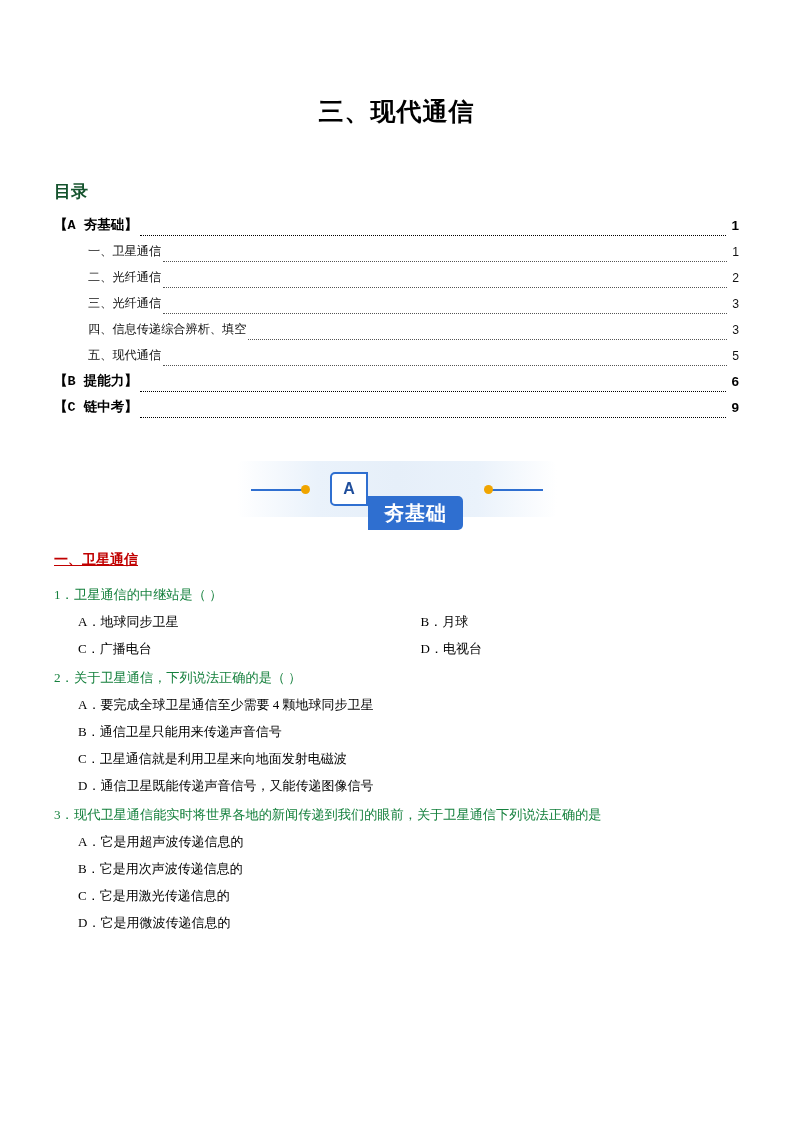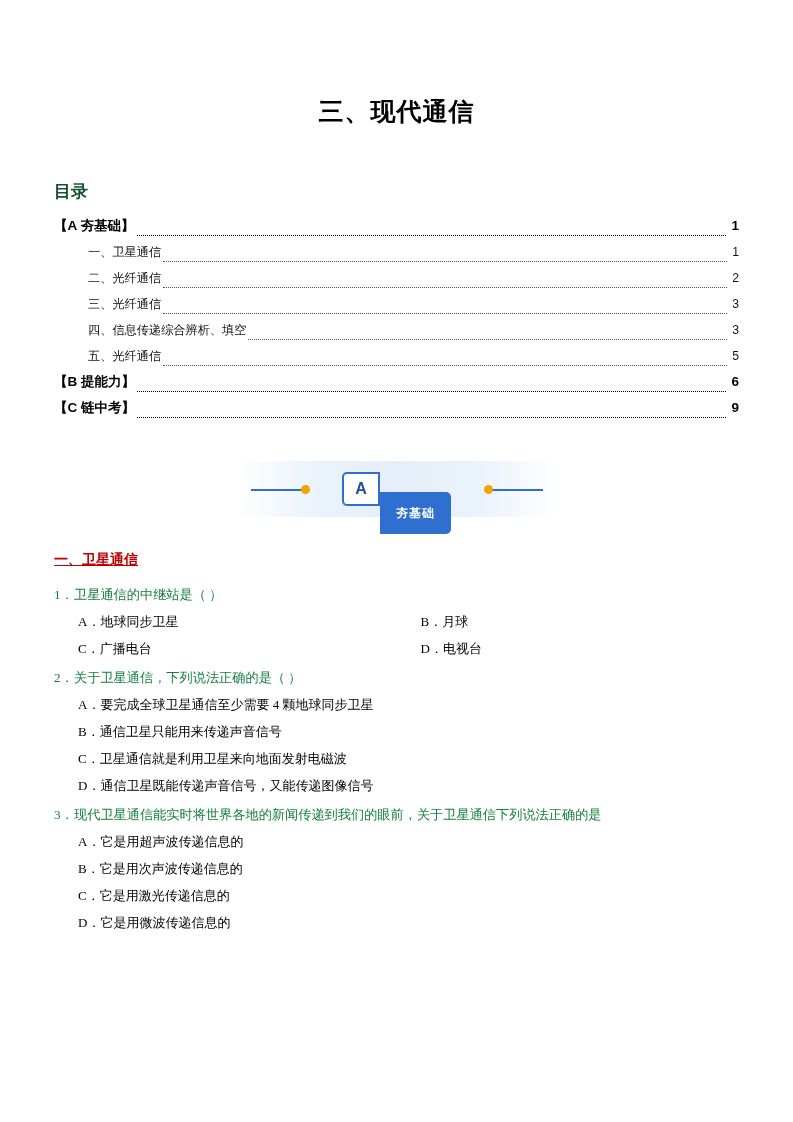--- a/index.html
+++ b/index.html
@@ -63,20 +63,21 @@
   }
   .toc-row.level2 {
     font-family: "Liberation Sans", sans-serif;
     font-size: 12.2px;
     color: #111;
     padding-left: 34px;
     font-weight: normal;
   }
   .toc-label {
     flex: 0 0 auto;
+    font-family: Liberation Mono, monospace;
   }
   .toc-dots {
     flex: 1 1 auto;
     overflow: hidden;
     margin: 0 2px 3px 2px;
     border-bottom: 1px dotted #000;
     height: 1px;
   }
   .toc-row.level2 .toc-dots {
     border-bottom: 1px dotted #555;
@@ -137,29 +138,29 @@
     display: flex;
     align-items: center;
     justify-content: center;
     font-family: "Liberation Sans", sans-serif;
     font-weight: bold;
     font-size: 16px;
     color: #1f4e9c;
     box-sizing: border-box;
   }
   .badge-text {
-    height: 42px;
+    height: 34px;
     padding: 0 16px;
     background: #2f6fd0;
     border-radius: 0 5px 5px 0;
     display: flex;
     align-items: center;
     font-family: "Liberation Sans", sans-serif;
     font-weight: bold;
-    font-size: 12px;
+    font-size: 20px;
     color: #ffffff;
     box-sizing: border-box;
     letter-spacing: 1px;
     margin-top: 48px;
   }
 
   
   .sub-heading {
     font-family: "Liberation Sans", sans-serif;
     font-weight: bold;
@@ -227,21 +228,21 @@
       <span class="toc-label">三、光纤通信</span>
       <span class="toc-dots"></span>
       <span class="toc-page">3</span>
     </li>
     <li class="toc-row level2">
       <span class="toc-label">四、信息传递综合辨析、填空</span>
       <span class="toc-dots"></span>
       <span class="toc-page">3</span>
     </li>
     <li class="toc-row level2">
-      <span class="toc-label">五、光纤通信</span>
+      <span class="toc-label">五、现代通信</span>
       <span class="toc-dots"></span>
       <span class="toc-page">5</span>
     </li>
     <li class="toc-row level1">
       <span class="toc-label">【B  提能力】</span>
       <span class="toc-dots"></span>
       <span class="toc-page">6</span>
     </li>
     <li class="toc-row level1">
       <span class="toc-label">【C  链中考】</span>

